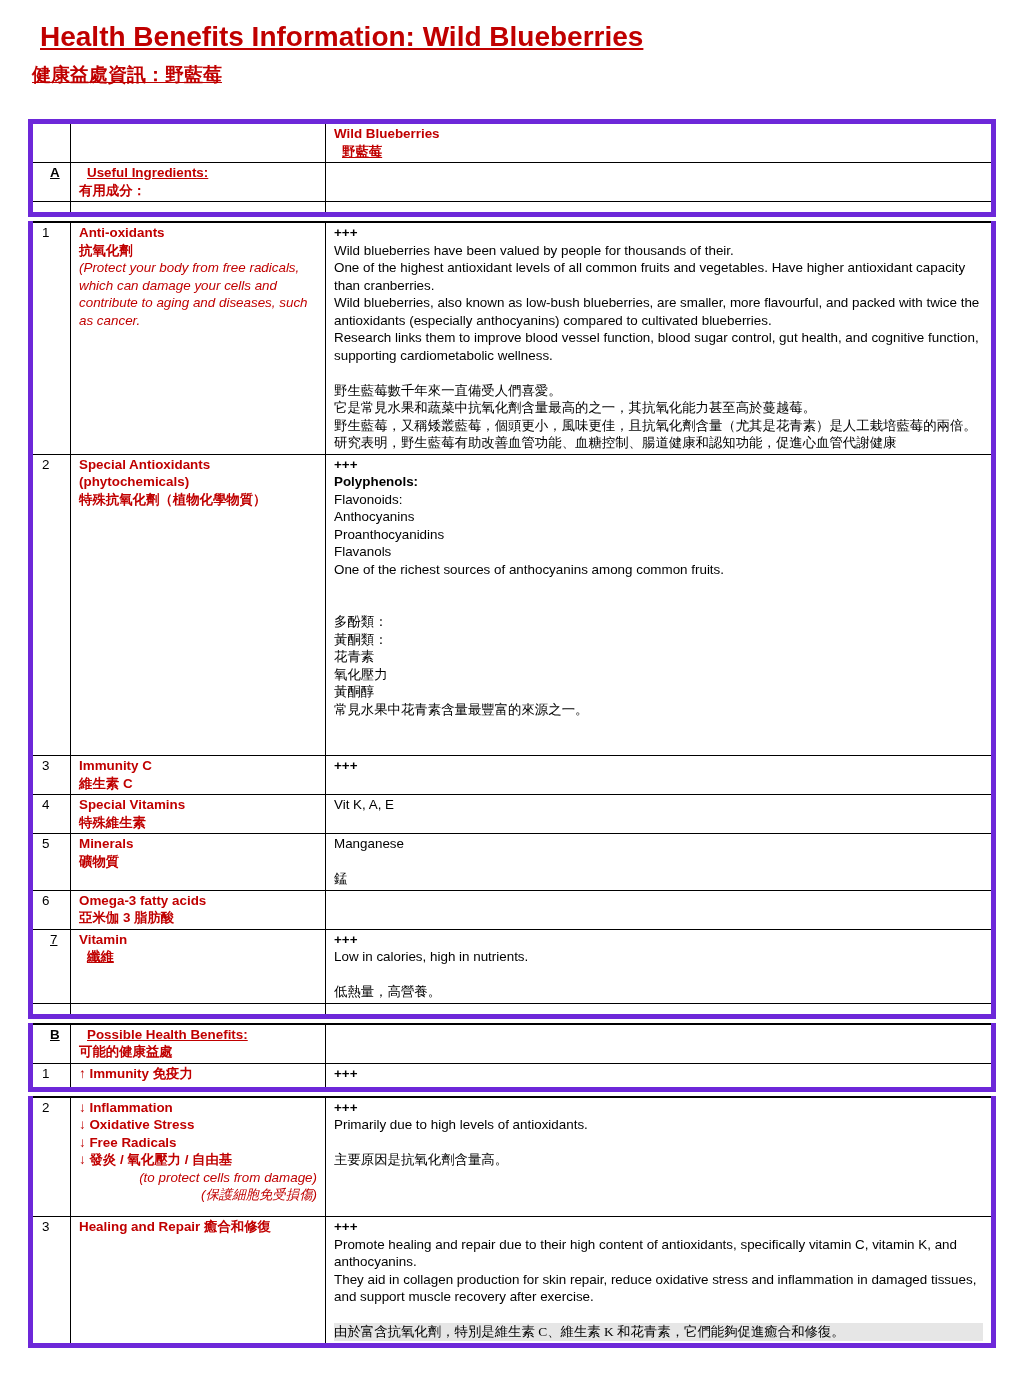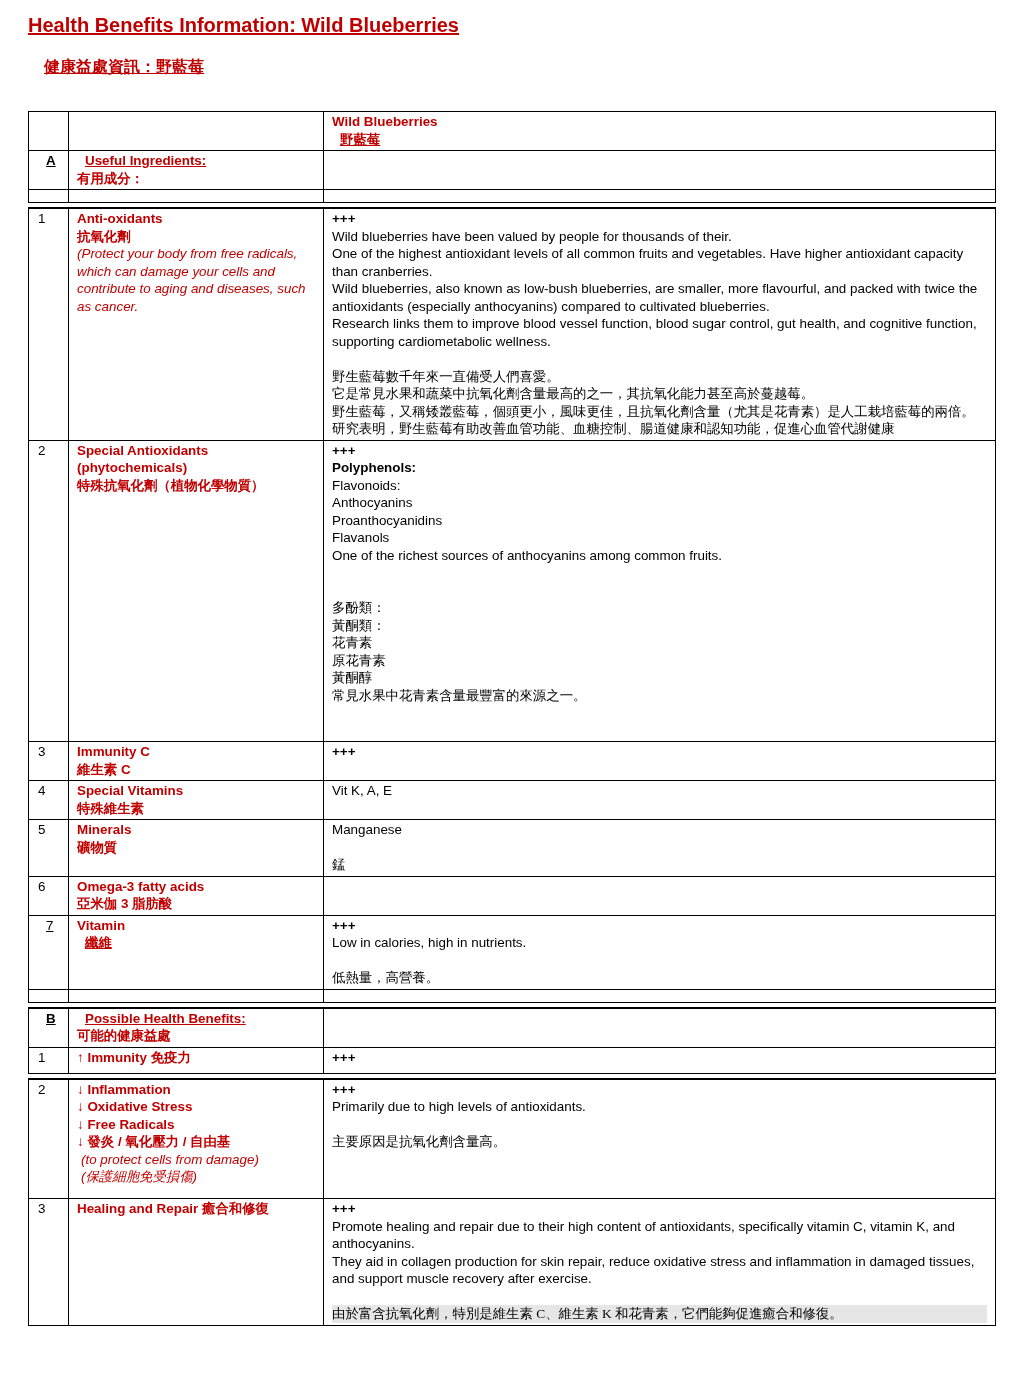--- a/index.html
+++ b/index.html
@@ -5,46 +5,46 @@
   :root { --red: #C00000; }
   * { box-sizing: border-box; }
   html, body { margin: 0; padding: 0; }
   body {
     width: 1024px; height: 1377px; overflow: hidden;
     background: #ffffff; color: #000;
     font-family: "Liberation Sans", sans-serif;
   }
   .page { padding: 12px 28px 0 28px; }
   .title-en {
-    font-size: 20px; font-weight: bold; color: var(--red);
-    text-decoration: underline; margin: 0; line-height: 26px;
+    font-size: 28px; font-weight: bold; color: var(--red);
+    text-decoration: underline; margin: 12px; line-height: 26px;
   }
   .title-zh {
-    font-size: 16px; font-weight: bold; color: var(--red);
-    text-decoration: underline; margin: 16px; line-height: 26px;
+    font-size: 19px; font-weight: bold; color: var(--red);
+    text-decoration: underline; margin: 4px; line-height: 26px;
   }
   table.sec {
     width: 100%; border-collapse: collapse; table-layout: fixed;
-    border: 1px solid #6d28d9;
+    border: 5px solid #6d28d9;
   }
   table.sec.first { margin-top: 31px; }
   table.sec + table.sec { margin-top: 4px; border-top: 2px solid #000; }
   td {
     border: 1px solid #000; vertical-align: top;
     padding: 1px 8px 2px 8px;
     font-size: 13.4px; line-height: 17.5px;
   }
   td.numc { padding-left: 9px; }
   .red  { color: var(--red); }
   .b    { font-weight: bold; }
   .u    { text-decoration: underline; padding-left: 8px; }
   .zhserif { font-family: "Liberation Serif", serif; }
   .blank { height: 17.5px; }
   .note { font-weight: normal; font-style: italic; }
-  .indent { padding-left: 4px; }
+  .indent { padding-left: 4px; text-align: right; }
   .hl { display: block; background: #E6E6E6; }
   
   .h34 { height: 34px; } .h33 { height: 33px; } .h26 { height: 26px; }
   .h13 { height: 13px; } .h51 { height: 51px; } .h68 { height: 68px; }
   .h120 { height: 120px; }
 </style>
 </head>
 <body>
 
 <div class="page">
@@ -125,21 +125,21 @@
         <div>Flavonoids:</div>
         <div>Anthocyanins</div>
         <div>Proanthocyanidins</div>
         <div>Flavanols</div>
         <div>One of the richest sources of anthocyanins among common fruits.</div>
         <div class="blank"></div>
         <div class="blank"></div>
         <div class="zhserif">多酚類：</div>
         <div class="zhserif">黃酮類：</div>
         <div class="zhserif">花青素</div>
-        <div class="zhserif">原花青素</div>
+        <div class="zhserif">氧化壓力</div>
         <div class="zhserif">黃酮醇</div>
         <div class="zhserif">常見水果中花青素含量最豐富的來源之一。</div>
         <div class="blank"></div>
         <div class="blank"></div>
       </td>
     </tr>
 
     <tr>
       <td class="numc h33">3</td>
       <td>

